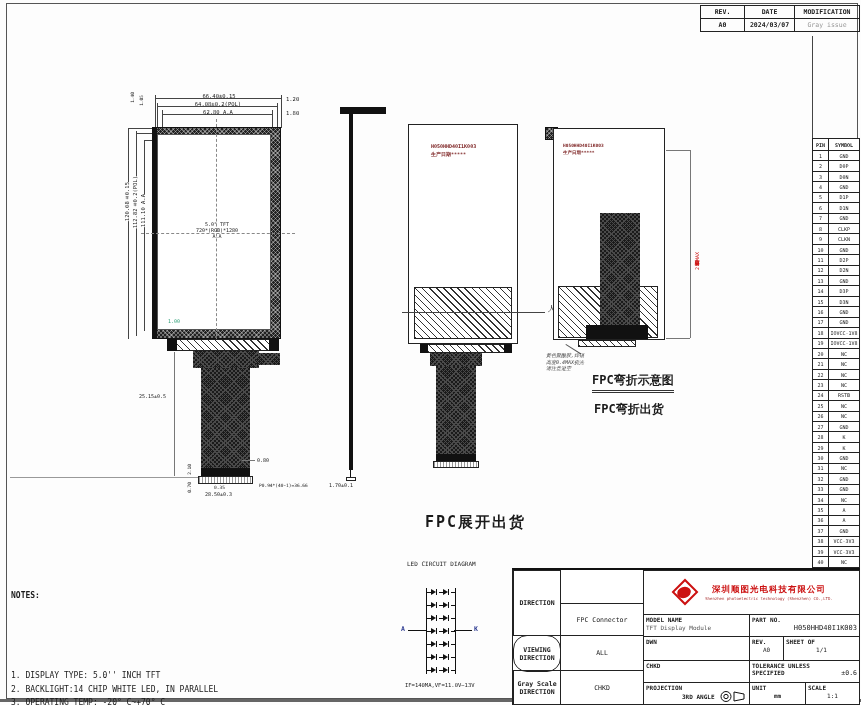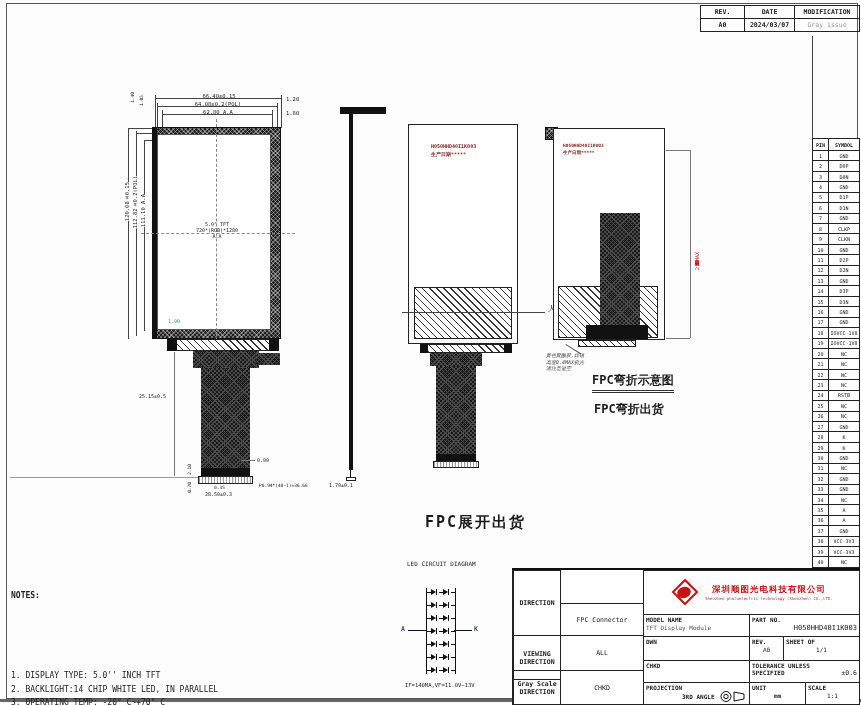--- a/index.html
+++ b/index.html
@@ -453,21 +453,21 @@
   <div class="notes">
     <div style="font-weight:bold;">NOTES:</div>
     <div>
       
     <div>1. DISPLAY TYPE: 5.0'' INCH TFT</div><div>2. BACKLIGHT:14 CHIP WHITE LED, IN PARALLEL</div><div>3. OPERATING TEMP: -20° C~+70° C</div></div>
   </div>
 
   <div class="tb">
     <div class="tbcell tbcenter" style="left:0;top:0;width:48px;height:66px;">DIRECTION</div>
     <div class="tbcell tbcenter" style="left:47px;top:33px;width:84px;height:33px;font-weight:normal;">FPC Connector</div>
-    <div class="tbcell tbcenter" style="left:0;top:65px;width:48px;height:45px;">
+    <div class="tbcell tbcenter" style="left:0;top:65px;width:48px;height:37px;border-radius:14px;">
       <div>
         <div>VIEWING</div>
         <div>DIRECTION</div>
       </div>
     </div>
     <div class="tbcell tbcenter" style="left:47px;top:65px;width:84px;height:36px;font-weight:normal;">ALL</div>
     <div class="tbcell tbcenter" style="left:0;top:100px;width:48px;height:35px;">
       <div>
         <div>Gray Scale</div>
         <div>DIRECTION</div>

